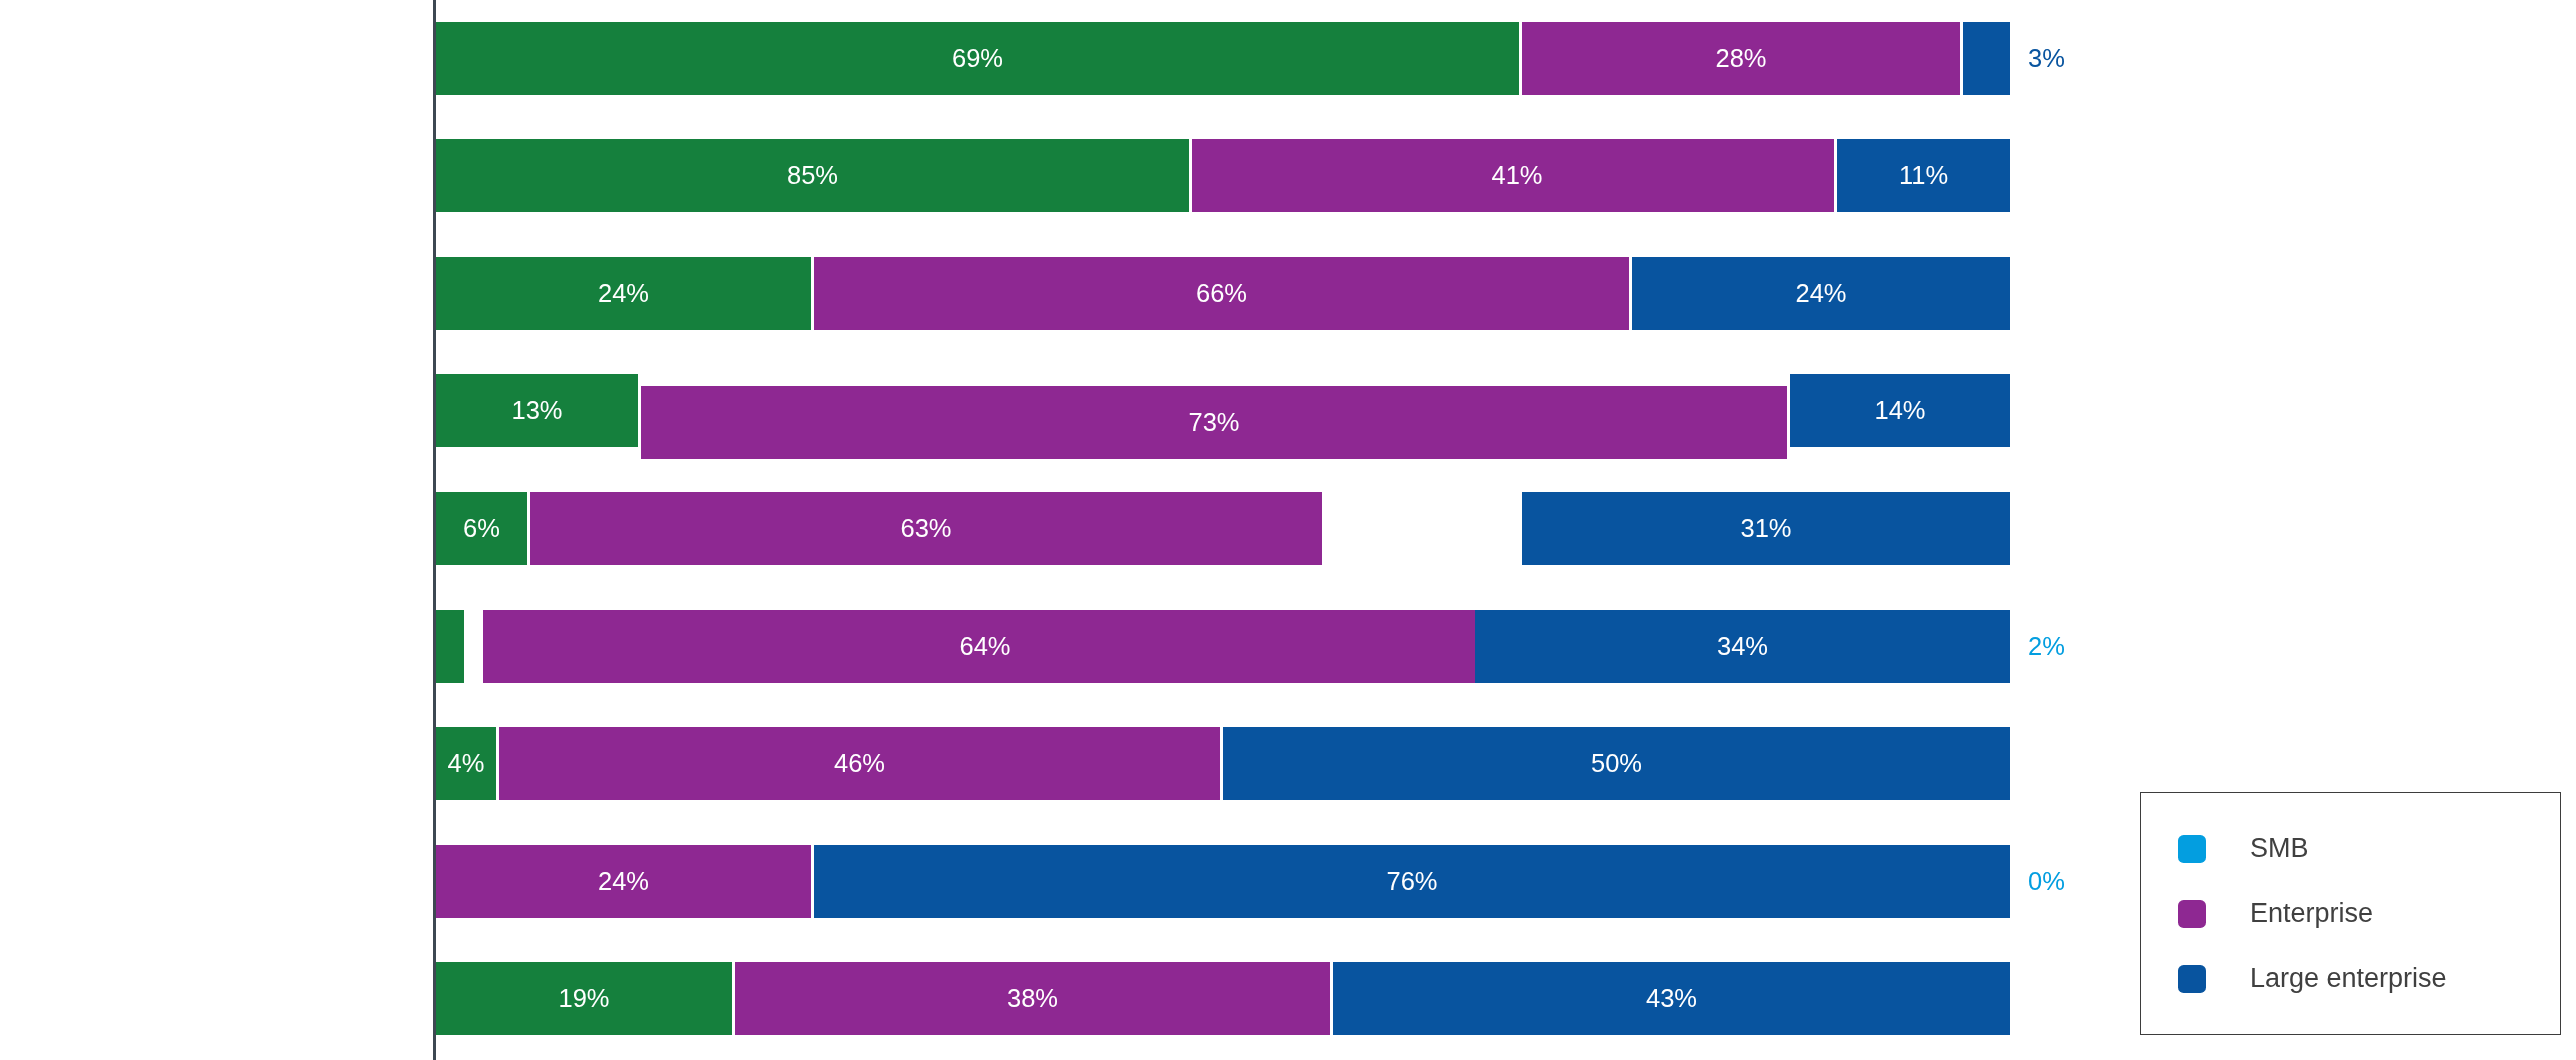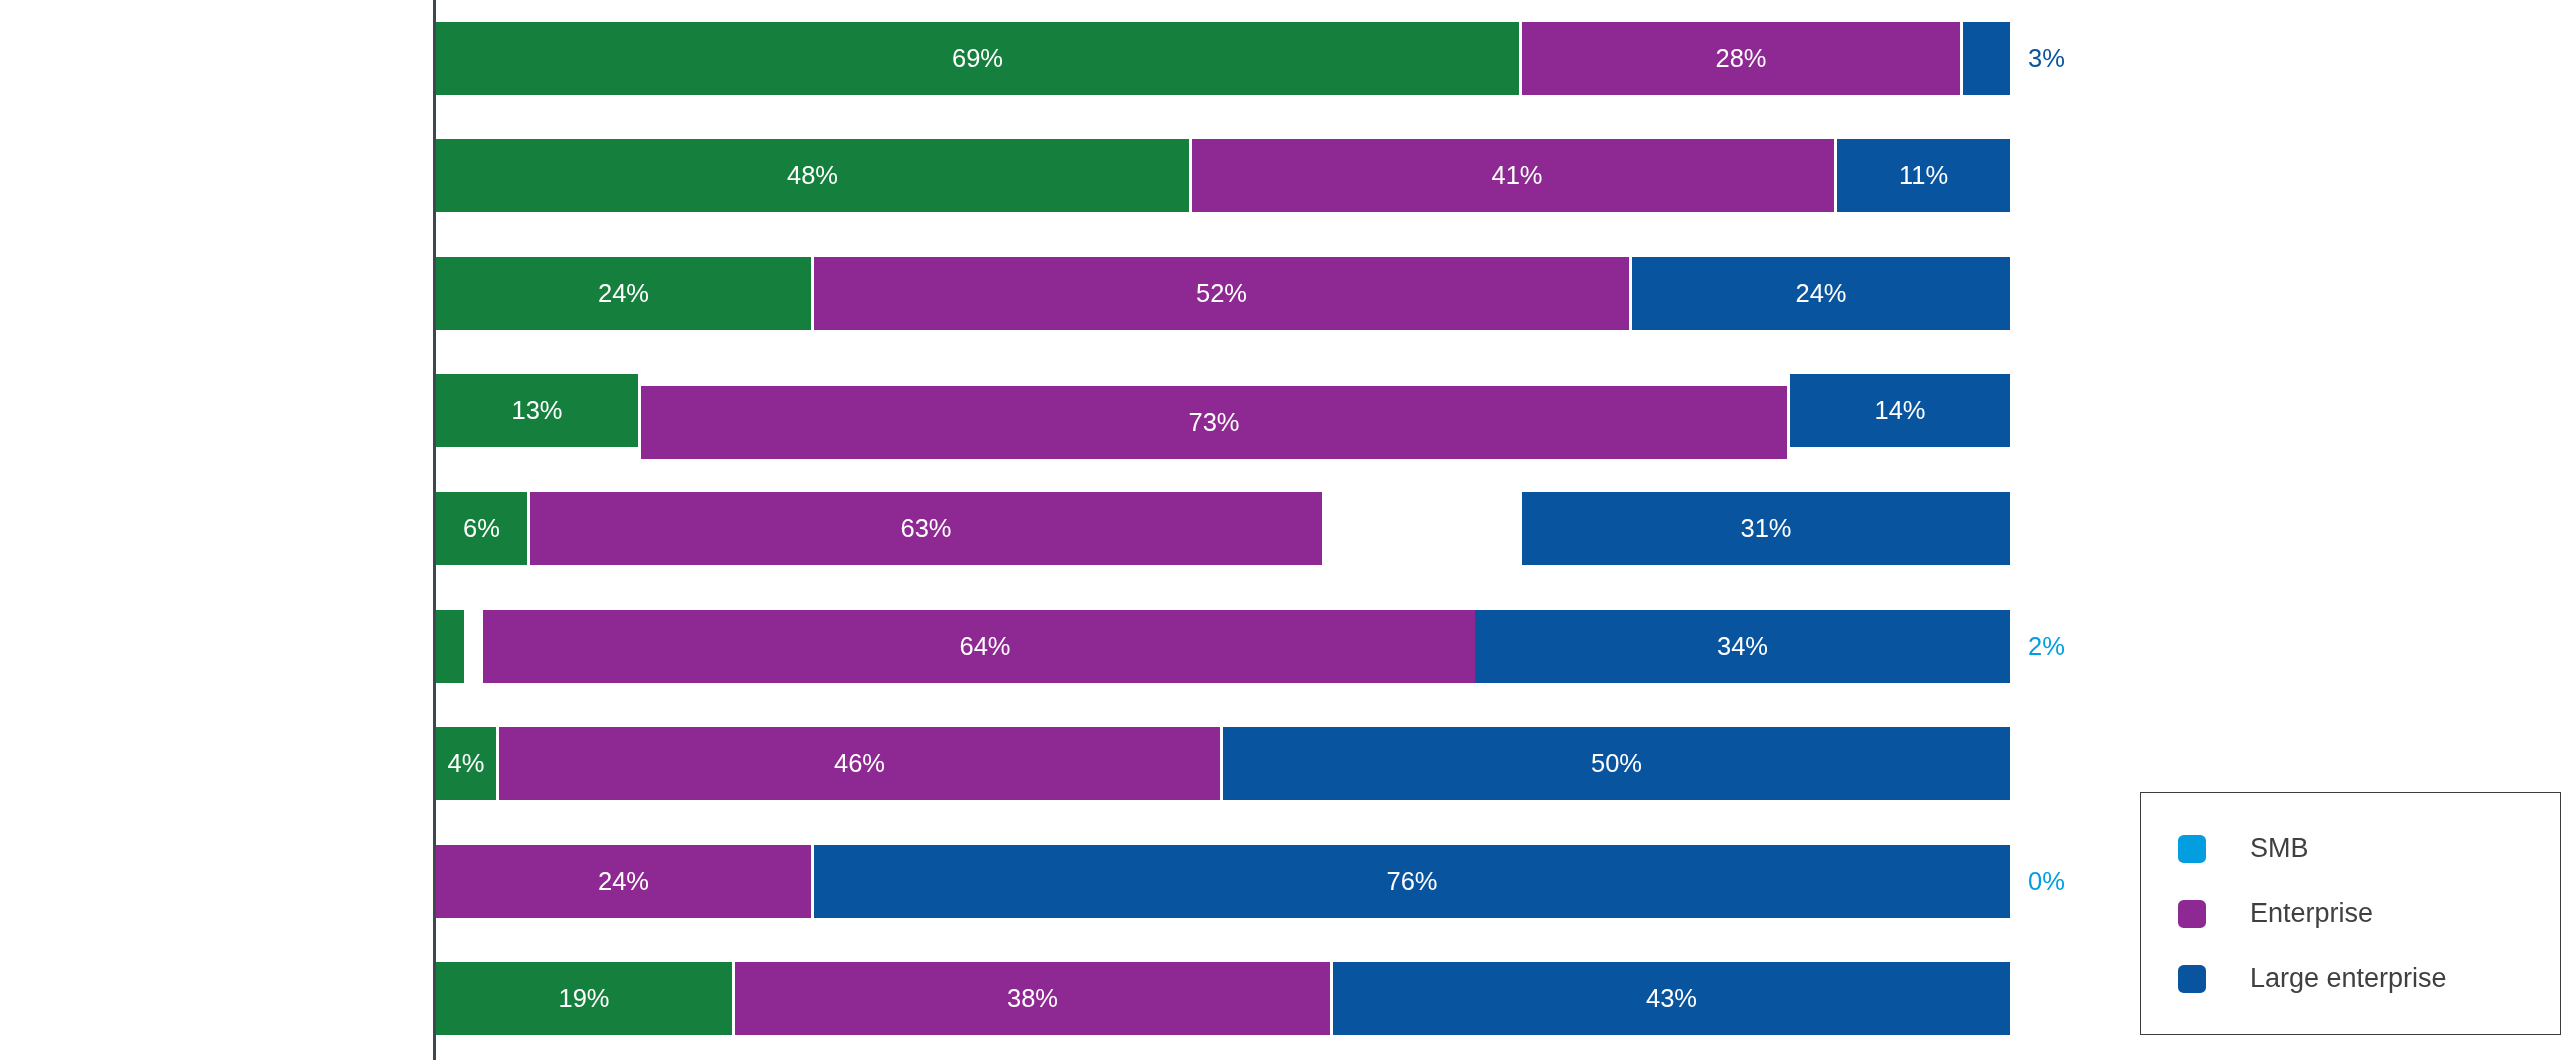--- a/index.html
+++ b/index.html
@@ -71,37 +71,37 @@
           </div>
           <div class="seg seg-ent" style="left: 1086px; width: 438px;">
             <span>28%</span>
           </div>
           <div class="seg seg-lrg" style="left: 1527px; width: 47px;"></div>
         </div>
       </div>
       <div class="row" style="top: 139px;">
         <div class="track">
           <div class="seg seg-smb" style="left: 0px; width: 753px;">
-            <span>48%</span>
+            <span>85%</span>
           </div>
           <div class="seg seg-ent" style="left: 756px; width: 642px; padding-left: 8px;">
             <span>41%</span>
           </div>
           <div class="seg seg-lrg" style="left: 1401px; width: 173px;">
             <span>11%</span>
           </div>
         </div>
       </div>
       <div class="row" style="top: 257px;">
         <div class="track">
           <div class="seg seg-smb" style="left: 0px; width: 375px;">
             <span>24%</span>
           </div>
           <div class="seg seg-ent" style="left: 378px; width: 815px;">
-            <span>52%</span>
+            <span>66%</span>
           </div>
           <div class="seg seg-lrg" style="left: 1196px; width: 378px;">
             <span>24%</span>
           </div>
         </div>
       </div>
       <div class="row" style="top: 374px;">
         <div class="track">
           <div class="seg seg-smb" style="left: 0px; width: 202px;">
             <span>13%</span>

